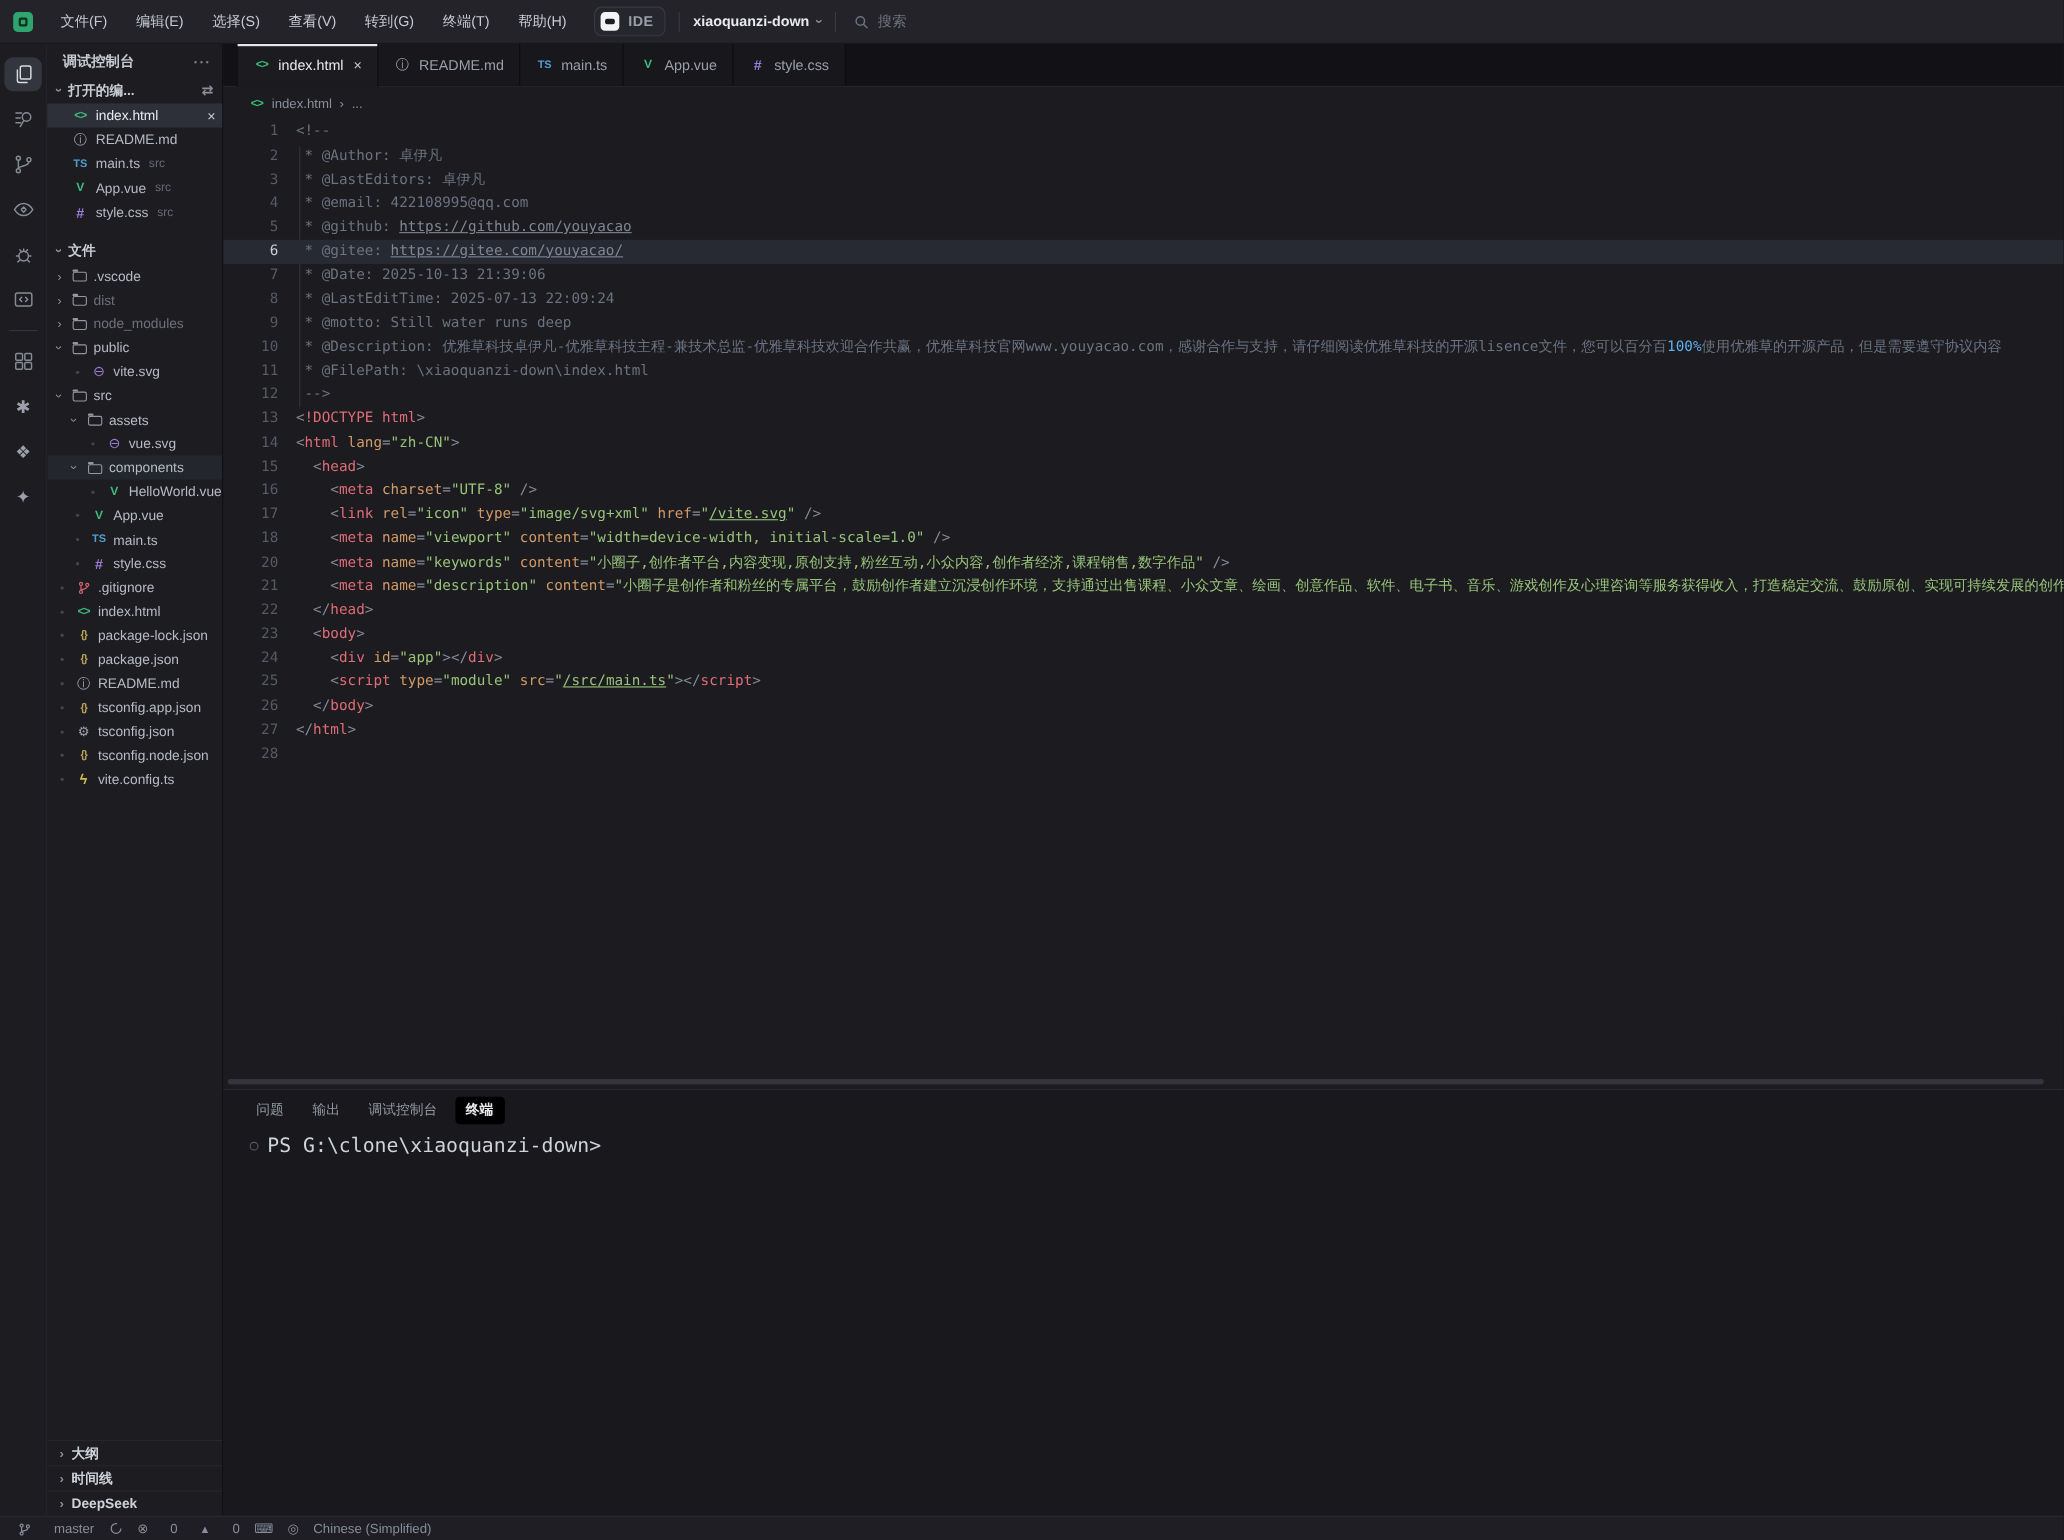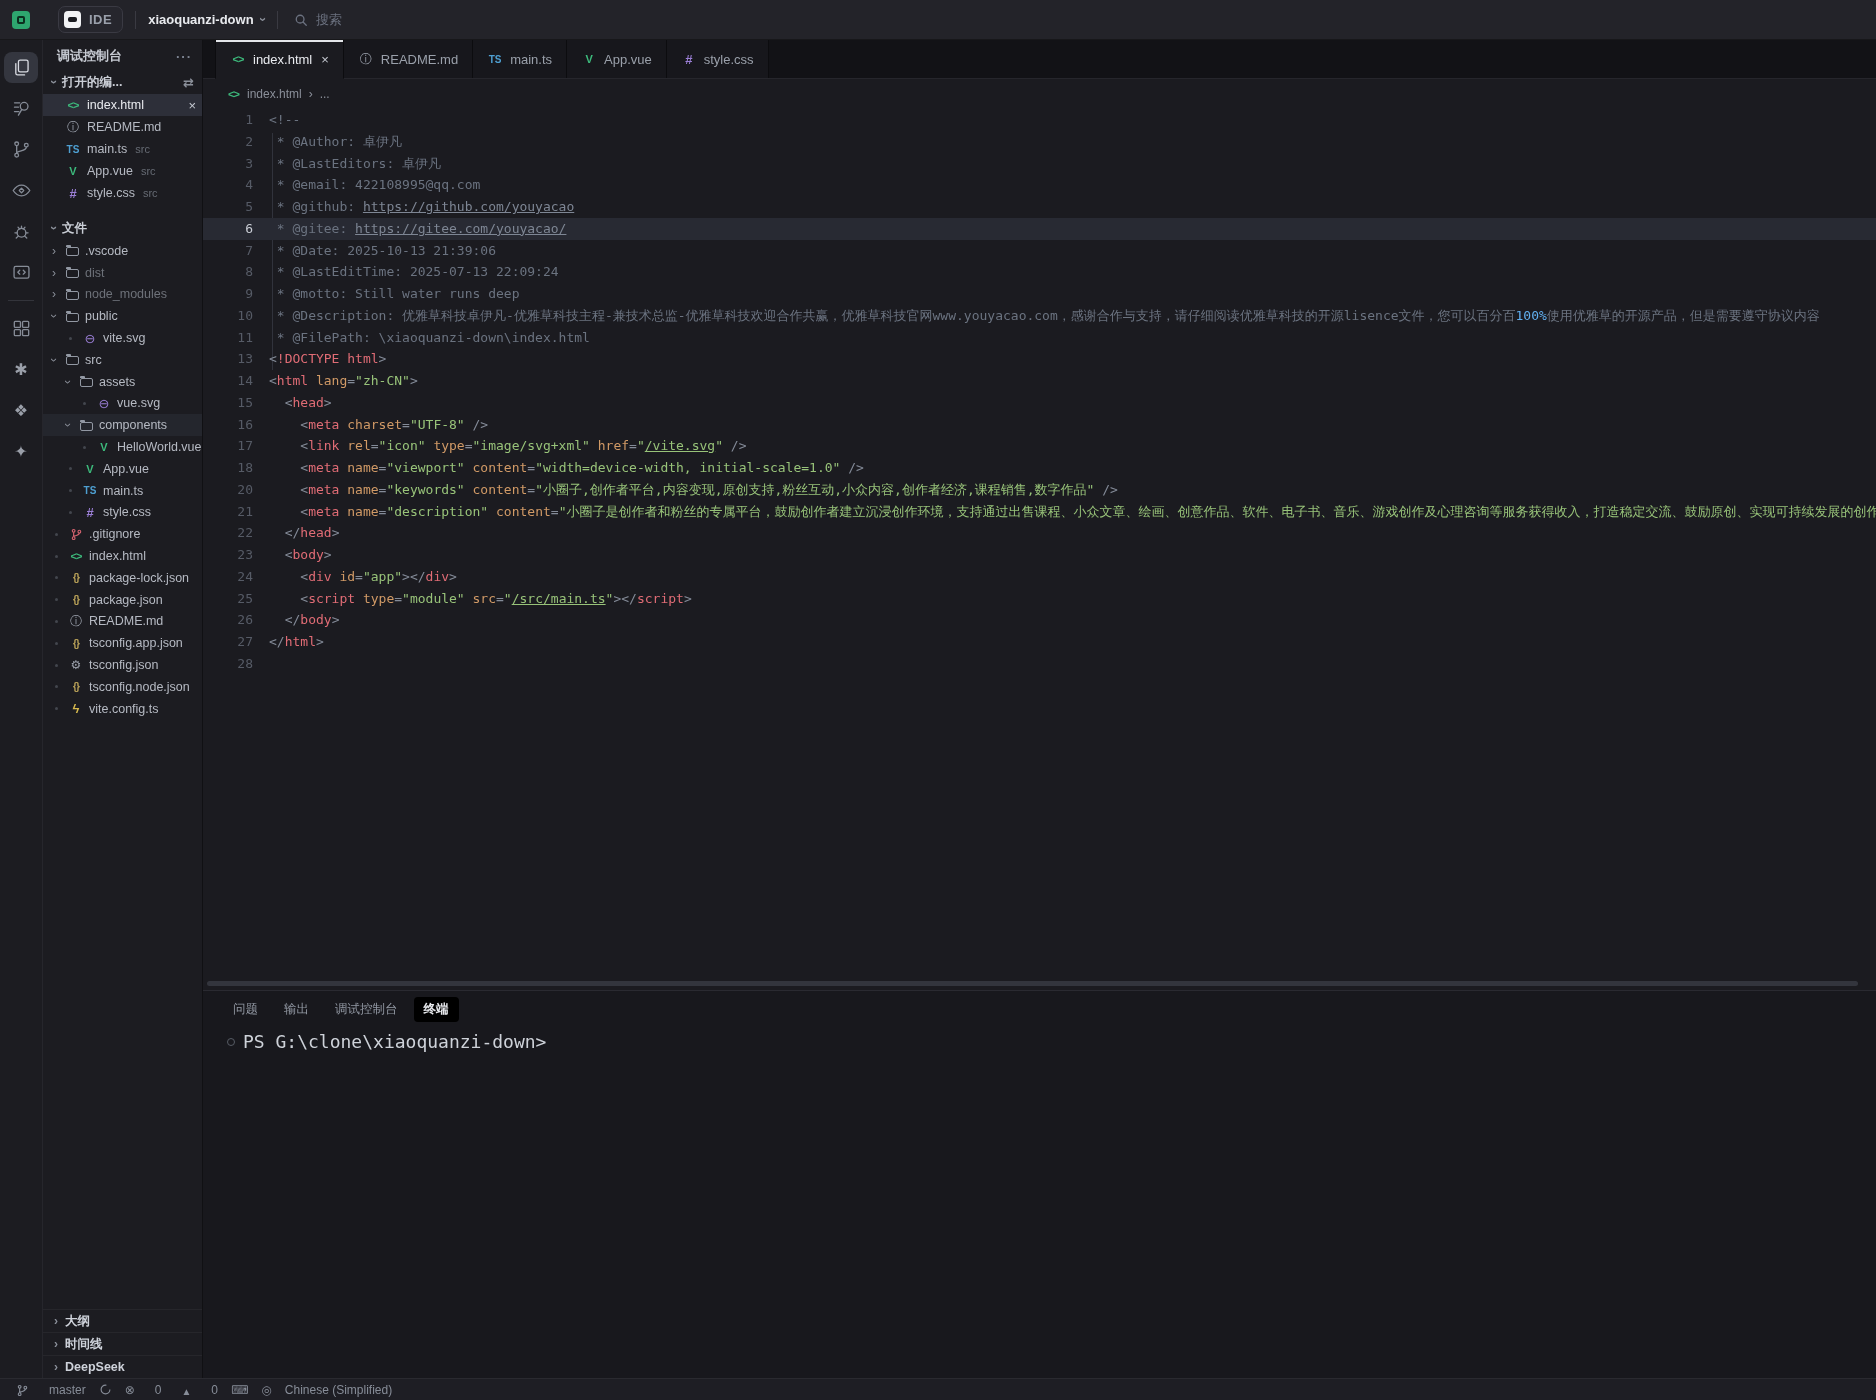--- a/index.html
+++ b/index.html
@@ -104,20 +104,29 @@
 </style>
 </head>
 <body>
 
 <div class="win">
 
   <div class="titlebar">
     <div class="app-logo">
         <i></i>
       </div>
+    <div class="menus" id="menus">
+        <div class="menu-item">文件(F)</div>
+        <div class="menu-item">编辑(E)</div>
+        <div class="menu-item">选择(S)</div>
+        <div class="menu-item">查看(V)</div>
+        <div class="menu-item">转到(G)</div>
+        <div class="menu-item">终端(T)</div>
+        <div class="menu-item">帮助(H)</div>
+      </div>
     <div class="ide-badge">
       <span class="ide-logo"></span>
       <span class="ide-label">IDE</span>
     </div>
     <div class="tb-sep"></div>
     <div class="project">
       <span>xiaoquanzi-down</span>
       <span class="chev-down">›</span>
     </div>
     <div class="tb-sep"></div>
@@ -453,20 +462,21 @@
             <div class="code-line"><span class="gutter">2</span><span class="lc"><span class="cm"> * @Author: 卓伊凡</span></span></div>
             <div class="code-line"><span class="gutter">3</span><span class="lc"><span class="cm"> * @LastEditors: 卓伊凡</span></span></div>
             <div class="code-line"><span class="gutter">4</span><span class="lc"><span class="cm"> * @email: 422108995@qq.com</span></span></div>
             <div class="code-line"><span class="gutter">5</span><span class="lc"><span class="cm"> * @github: </span><span class="cl">https://github.com/youyacao</span></span></div>
             <div class="code-line active-line"><span class="gutter">6</span><span class="lc"><span class="cm"> * @gitee: </span><span class="cl">https://gitee.com/youyacao/</span></span></div>
             <div class="code-line"><span class="gutter">7</span><span class="lc"><span class="cm"> * @Date: 2025-10-13 21:39:06</span></span></div>
             <div class="code-line"><span class="gutter">8</span><span class="lc"><span class="cm"> * @LastEditTime: 2025-07-13 22:09:24</span></span></div>
             <div class="code-line"><span class="gutter">9</span><span class="lc"><span class="cm"> * @motto: Still water runs deep</span></span></div>
             <div class="code-line"><span class="gutter">10</span><span class="lc"><span class="cm"> * @Description: 优雅草科技卓伊凡-优雅草科技主程-兼技术总监-优雅草科技欢迎合作共赢，优雅草科技官网www.youyacao.com，感谢合作与支持，请仔细阅读优雅草科技的开源lisence文件，您可以百分百</span><span class="cb">100%</span><span class="cm">使用优雅草的开源产品，但是需要遵守协议内容</span></span></div>
             <div class="code-line"><span class="gutter">11</span><span class="lc"><span class="cm"> * @FilePath: \xiaoquanzi-down\index.html</span></span></div>
+            <div class="code-line"><span class="gutter">12</span><span class="lc"><span class="cm"> --&gt;</span></span></div>
             <div class="code-line"><span class="gutter">13</span><span class="lc"><span class="pu">&lt;</span><span class="tg">!DOCTYPE html</span><span class="pu">&gt;</span></span></div>
             <div class="code-line"><span class="gutter">14</span><span class="lc"><span class="pu">&lt;</span><span class="tg">html</span><span class="tx"> </span><span class="at">lang</span><span class="pu">=</span><span class="st">"zh-CN"</span><span class="pu">&gt;</span></span></div>
             <div class="code-line"><span class="gutter">15</span><span class="lc"><span class="tx">  </span><span class="pu">&lt;</span><span class="tg">head</span><span class="pu">&gt;</span></span></div>
             <div class="code-line"><span class="gutter">16</span><span class="lc"><span class="tx">    </span><span class="pu">&lt;</span><span class="tg">meta</span><span class="tx"> </span><span class="at">charset</span><span class="pu">=</span><span class="st">"UTF-8"</span><span class="tx"> </span><span class="pu">/&gt;</span></span></div>
             <div class="code-line"><span class="gutter">17</span><span class="lc"><span class="tx">    </span><span class="pu">&lt;</span><span class="tg">link</span><span class="tx"> </span><span class="at">rel</span><span class="pu">=</span><span class="st">"icon"</span><span class="tx"> </span><span class="at">type</span><span class="pu">=</span><span class="st">"image/svg+xml"</span><span class="tx"> </span><span class="at">href</span><span class="pu">=</span><span class="st">"</span><span class="sl">/vite.svg</span><span class="st">"</span><span class="tx"> </span><span class="pu">/&gt;</span></span></div>
             <div class="code-line"><span class="gutter">18</span><span class="lc"><span class="tx">    </span><span class="pu">&lt;</span><span class="tg">meta</span><span class="tx"> </span><span class="at">name</span><span class="pu">=</span><span class="st">"viewport"</span><span class="tx"> </span><span class="at">content</span><span class="pu">=</span><span class="st">"width=device-width, initial-scale=1.0"</span><span class="tx"> </span><span class="pu">/&gt;</span></span></div>
             <div class="code-line"><span class="gutter">20</span><span class="lc"><span class="tx">    </span><span class="pu">&lt;</span><span class="tg">meta</span><span class="tx"> </span><span class="at">name</span><span class="pu">=</span><span class="st">"keywords"</span><span class="tx"> </span><span class="at">content</span><span class="pu">=</span><span class="st">"小圈子,创作者平台,内容变现,原创支持,粉丝互动,小众内容,创作者经济,课程销售,数字作品"</span><span class="tx"> </span><span class="pu">/&gt;</span></span></div>
             <div class="code-line"><span class="gutter">21</span><span class="lc"><span class="tx">    </span><span class="pu">&lt;</span><span class="tg">meta</span><span class="tx"> </span><span class="at">name</span><span class="pu">=</span><span class="st">"description"</span><span class="tx"> </span><span class="at">content</span><span class="pu">=</span><span class="st">"小圈子是创作者和粉丝的专属平台，鼓励创作者建立沉浸创作环境，支持通过出售课程、小众文章、绘画、创意作品、软件、电子书、音乐、游戏创作及心理咨询等服务获得收入，打造稳定交流、鼓励原创、实现可持续发展的创作生态"</span></span></div>
             <div class="code-line"><span class="gutter">22</span><span class="lc"><span class="tx">  </span><span class="pu">&lt;/</span><span class="tg">head</span><span class="pu">&gt;</span></span></div>
             <div class="code-line"><span class="gutter">23</span><span class="lc"><span class="tx">  </span><span class="pu">&lt;</span><span class="tg">body</span><span class="pu">&gt;</span></span></div>

